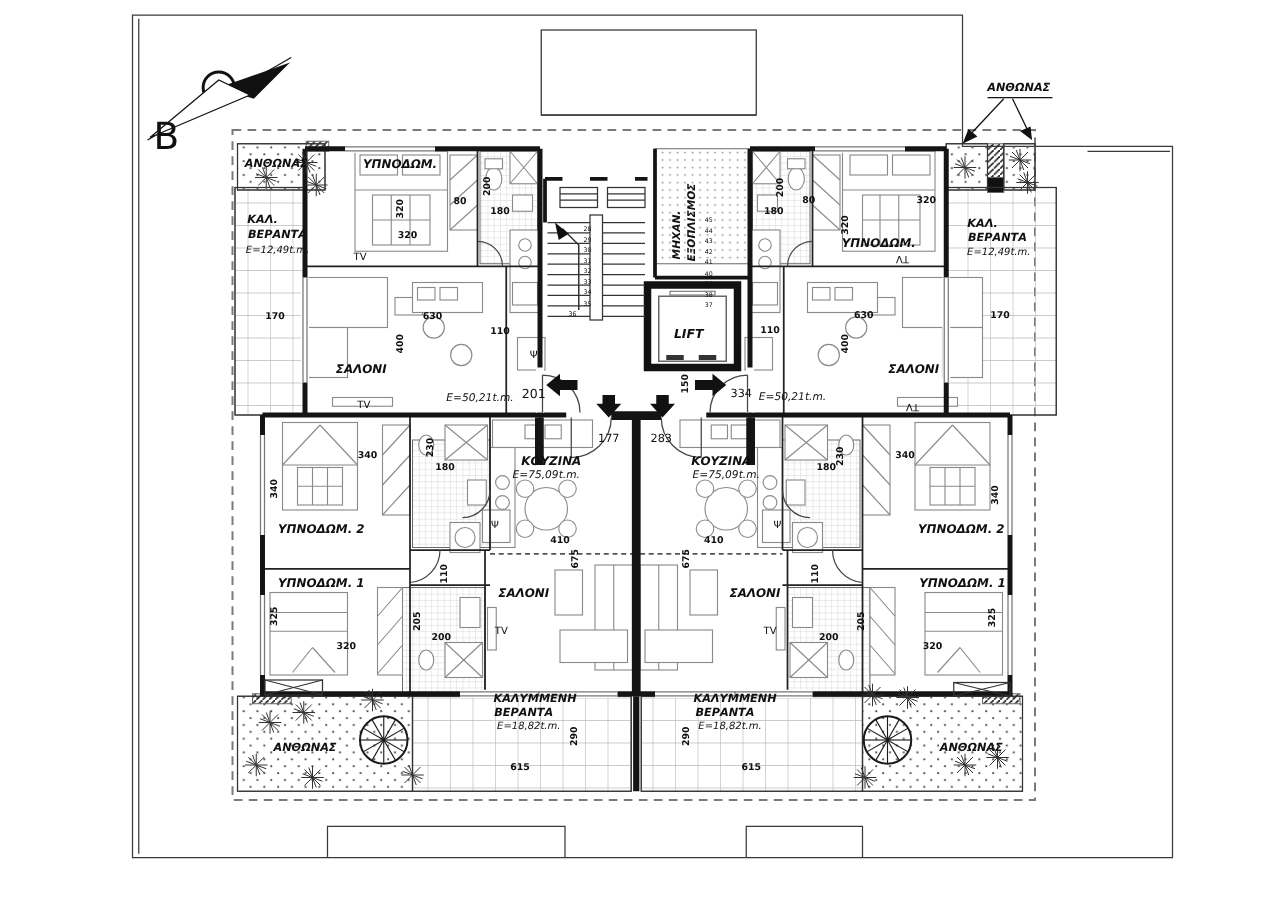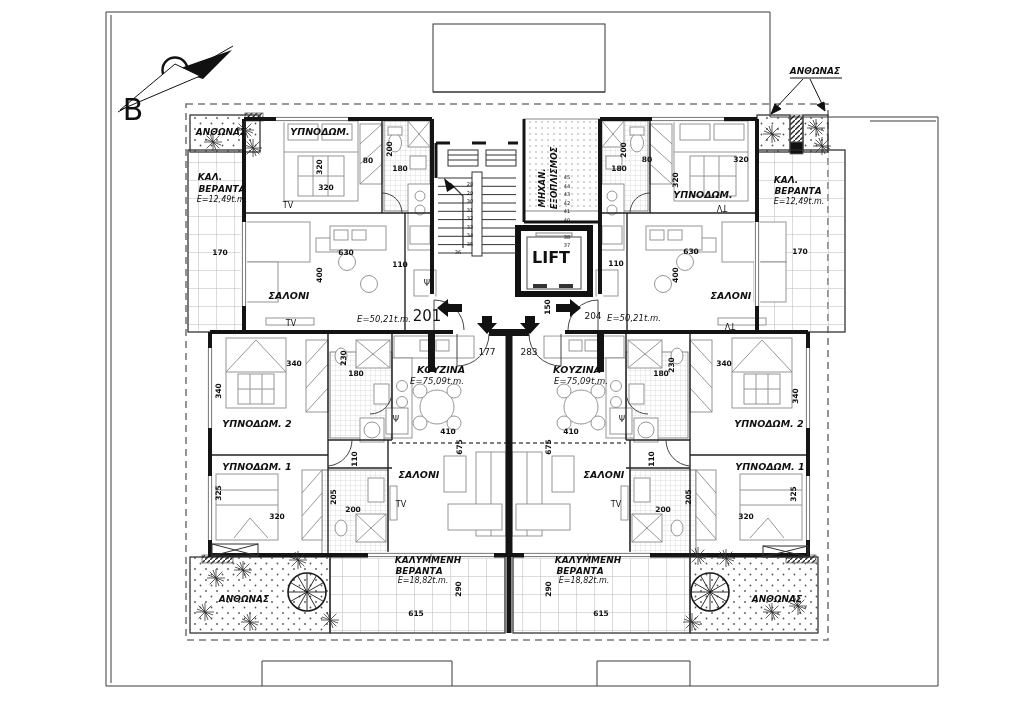--- a/index.html
+++ b/index.html
@@ -488,42 +488,42 @@
       <span class="lbl" style="left: 400px; top: 169px; font-size: 7.5px; font-weight: bold; transform: translate(-50%, -50%);">180</span>
       <span class="lbl" style="left: 326px; top: 188px; font-size: 7.5px; font-weight: bold; transform: translate(-50%, -50%);">320</span>
       <span class="lbl" style="left: 288px; top: 206px; font-size: 8px; transform: translate(-50%, -50%);">TV</span>
       <span class="lbl" style="left: 220px; top: 253px; font-size: 7.5px; font-weight: bold; transform: translate(-50%, -50%);">170</span>
       <span class="lbl" style="left: 289px; top: 296px; font-size: 9.5px; font-weight: bold; font-style: italic; transform: translate(-50%, -50%);">ΣΑΛΟΝΙ</span>
       <span class="lbl" style="left: 291px; top: 324px; font-size: 8px; transform: translate(-50%, -50%);">TV</span>
       <span class="lbl" style="left: 346px; top: 253px; font-size: 7.5px; font-weight: bold; transform: translate(-50%, -50%);">630</span>
       <span class="lbl" style="left: 320px; top: 275px; font-size: 7.5px; font-weight: bold; transform: translate(-50%, -50%) rotate(-90deg);">400</span>
       <span class="lbl" style="left: 400px; top: 265px; font-size: 7.5px; font-weight: bold; transform: translate(-50%, -50%);">110</span>
       <span class="lbl" style="left: 384px; top: 319px; font-size: 8.5px; font-style: italic; transform: translate(-50%, -50%);">Ε=50,21t.m.</span>
-      <span class="lbl" style="left: 427px; top: 316px; font-size: 15px; transform: translate(-50%, -50%);">201</span>
+      <span class="lbl" style="left: 427px; top: 316px; font-size: 10px; transform: translate(-50%, -50%);">201</span>
       <span class="lbl" style="left: 703px; top: 195px; font-size: 9.5px; font-weight: bold; font-style: italic; transform: translate(-50%, -50%);">ΥΠΝΟΔΩΜ.</span>
       <span class="lbl" style="left: 722px; top: 207px; font-size: 8px; transform: translate(-50%, -50%) rotate(180deg);">TV</span>
       <span class="lbl" style="left: 786px; top: 180px; font-size: 9px; font-weight: bold; font-style: italic; transform: translate(-50%, -50%);">ΚΑΛ.</span>
       <span class="lbl" style="left: 798px; top: 191px; font-size: 9px; font-weight: bold; font-style: italic; transform: translate(-50%, -50%);">ΒΕΡΑΝΤΑ</span>
       <span class="lbl" style="left: 799px; top: 202px; font-size: 8px; font-style: italic; transform: translate(-50%, -50%);">Ε=12,49t.m.</span>
       <span class="lbl" style="left: 741px; top: 160px; font-size: 7.5px; font-weight: bold; transform: translate(-50%, -50%);">320</span>
       <span class="lbl" style="left: 676px; top: 180px; font-size: 7.5px; font-weight: bold; transform: translate(-50%, -50%) rotate(-90deg);">320</span>
       <span class="lbl" style="left: 647px; top: 160px; font-size: 7.5px; font-weight: bold; transform: translate(-50%, -50%);">80</span>
       <span class="lbl" style="left: 619px; top: 169px; font-size: 7.5px; font-weight: bold; transform: translate(-50%, -50%);">180</span>
       <span class="lbl" style="left: 624px; top: 150px; font-size: 7.5px; font-weight: bold; transform: translate(-50%, -50%) rotate(-90deg);">200</span>
       <span class="lbl" style="left: 616px; top: 264px; font-size: 7.5px; font-weight: bold; transform: translate(-50%, -50%);">110</span>
       <span class="lbl" style="left: 691px; top: 252px; font-size: 7.5px; font-weight: bold; transform: translate(-50%, -50%);">630</span>
       <span class="lbl" style="left: 800px; top: 252px; font-size: 7.5px; font-weight: bold; transform: translate(-50%, -50%);">170</span>
       <span class="lbl" style="left: 676px; top: 275px; font-size: 7.5px; font-weight: bold; transform: translate(-50%, -50%) rotate(-90deg);">400</span>
       <span class="lbl" style="left: 731px; top: 296px; font-size: 9.5px; font-weight: bold; font-style: italic; transform: translate(-50%, -50%);">ΣΑΛΟΝΙ</span>
       <span class="lbl" style="left: 730px; top: 325px; font-size: 8px; transform: translate(-50%, -50%) rotate(180deg);">TV</span>
       <span class="lbl" style="left: 634px; top: 318px; font-size: 8.5px; font-style: italic; transform: translate(-50%, -50%);">Ε=50,21t.m.</span>
-      <span class="lbl" style="left: 593px; top: 316px; font-size: 9px; transform: translate(-50%, -50%);">204</span>
+      <span class="lbl" style="left: 593px; top: 316px; font-size: 9px; transform: translate(-50%, -50%);">334</span>
       <span class="lbl" style="left: 542px; top: 188px; font-size: 8.5px; font-weight: bold; font-style: italic; transform: translate(-50%, -50%) rotate(-90deg);">ΜΗΧΑΝ.</span>
       <span class="lbl" style="left: 554px; top: 178px; font-size: 8.5px; font-weight: bold; font-style: italic; transform: translate(-50%, -50%) rotate(-90deg);">ΕΞΟΠΛΙΣΜΟΣ</span>
-      <span class="lbl" style="left: 551px; top: 258px; font-size: 16px; font-weight: bold; transform: translate(-50%, -50%);">LIFT</span>
+      <span class="lbl" style="left: 551px; top: 268px; font-size: 10px; font-weight: bold; font-style: italic; transform: translate(-50%, -50%);">LIFT</span>
       <span class="lbl" style="left: 548px; top: 307px; font-size: 7.5px; font-weight: bold; transform: translate(-50%, -50%) rotate(-90deg);">150</span>
       <span class="lbl" style="left: 487px; top: 352px; font-size: 9px; transform: translate(-50%, -50%);">177</span>
       <span class="lbl" style="left: 529px; top: 352px; font-size: 9px; transform: translate(-50%, -50%);">283</span>
       <span class="lbl" style="left: 427px; top: 284px; font-size: 8px; transform: translate(-50%, -50%);">Ψ</span>
       <span class="lbl" style="left: 590px; top: 284px; font-size: 8px; transform: translate(-50%, -50%);">Ψ</span>
       <span class="lbl" style="left: 396px; top: 420px; font-size: 8px; transform: translate(-50%, -50%);">Ψ</span>
       <span class="lbl" style="left: 622px; top: 420px; font-size: 8px; transform: translate(-50%, -50%);">Ψ</span>
       <span class="lbl" style="left: 441px; top: 370px; font-size: 9.5px; font-weight: bold; font-style: italic; transform: translate(-50%, -50%);">ΚΟΥΖΙΝΑ</span>
       <span class="lbl" style="left: 437px; top: 381px; font-size: 8.5px; font-style: italic; transform: translate(-50%, -50%);">Ε=75,09t.m.</span>
       <span class="lbl" style="left: 448px; top: 432px; font-size: 7.5px; font-weight: bold; transform: translate(-50%, -50%);">410</span>

